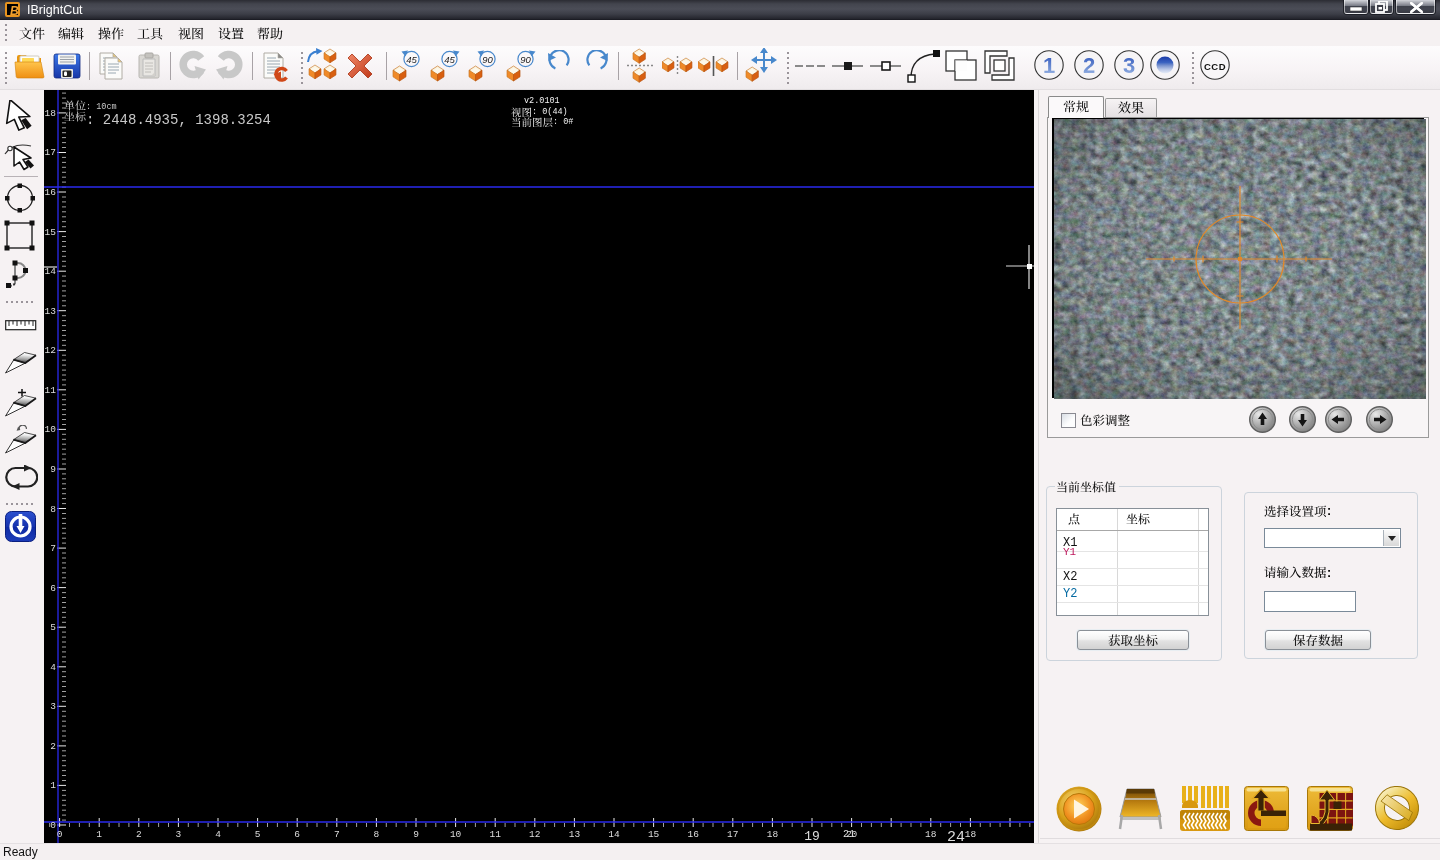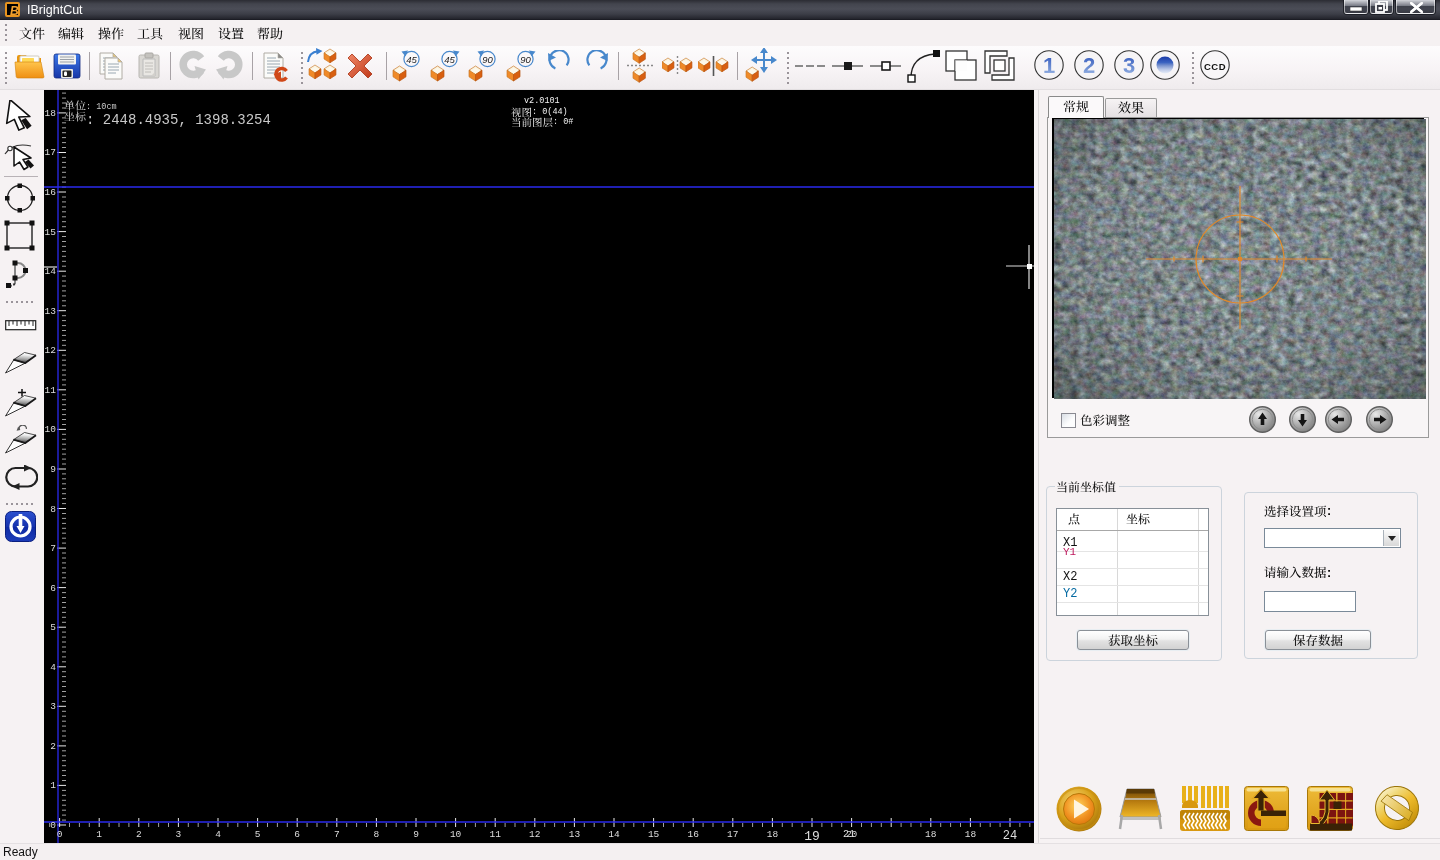--- a/index.html
+++ b/index.html
@@ -732,21 +732,21 @@
 <div class="abs mono" style="left:570px;top:739px;color:#ddd;font-size:9.5px;transform:translateX(-50%) translateZ(0)">14</div>
 <div class="abs mono" style="left:609.6px;top:739px;color:#ddd;font-size:9.5px;transform:translateX(-50%) translateZ(0)">15</div>
 <div class="abs mono" style="left:649.2px;top:739px;color:#ddd;font-size:9.5px;transform:translateX(-50%) translateZ(0)">16</div>
 <div class="abs mono" style="left:688.8px;top:739px;color:#ddd;font-size:9.5px;transform:translateX(-50%) translateZ(0)">17</div>
 <div class="abs mono" style="left:728.4px;top:739px;color:#ddd;font-size:9.5px;transform:translateX(-50%) translateZ(0)">18</div>
 <div class="abs mono" style="left:768px;top:739px;color:#ddd;font-size:13px;transform:translateX(-50%) translateZ(0)">19</div>
 <div class="abs mono" style="left:807.6px;top:739px;color:#ddd;font-size:9.5px;transform:translateX(-50%) translateZ(0)">20</div>
 <div class="abs mono" style="left:805px;top:739px;color:#ddd;font-size:10px;transform:translateX(-50%) translateZ(0)">21</div>
 <div class="abs mono" style="left:886.8px;top:739px;color:#ddd;font-size:9.5px;transform:translateX(-50%) translateZ(0)">18</div>
 <div class="abs mono" style="left:926.4px;top:739px;color:#ddd;font-size:9.5px;transform:translateX(-50%) translateZ(0)">18</div>
-<div class="abs mono" style="left:966px;top:739px;color:#ddd;font-size:12px;transform:translateX(-50%) translateZ(0)">24</div>
+<div class="abs mono" style="left:912px;top:739px;color:#ddd;font-size:15px;transform:translateX(-50%) translateZ(0)">24</div>
 </div>
 <svg style="position:absolute;left:64px;top:99.5px;" width="22" height="11" viewBox="0 0 2000 1000" fill="#c8c8c8" shape-rendering="geometricPrecision">
       <use href="#g40" x="0"></use>
       <use href="#g41" x="1000"></use>
     </svg>
 <div class="abs mono" style="left:86px;top:102px;color:#c8c8c8;font-size:8.5px">: 10cm</div>
 <svg style="position:absolute;left:64px;top:110.5px;" width="22" height="11" viewBox="0 0 2000 1000" fill="#c8c8c8" shape-rendering="geometricPrecision">
       <use href="#g24" x="0"></use>
       <use href="#g25" x="1000"></use>
     </svg>

